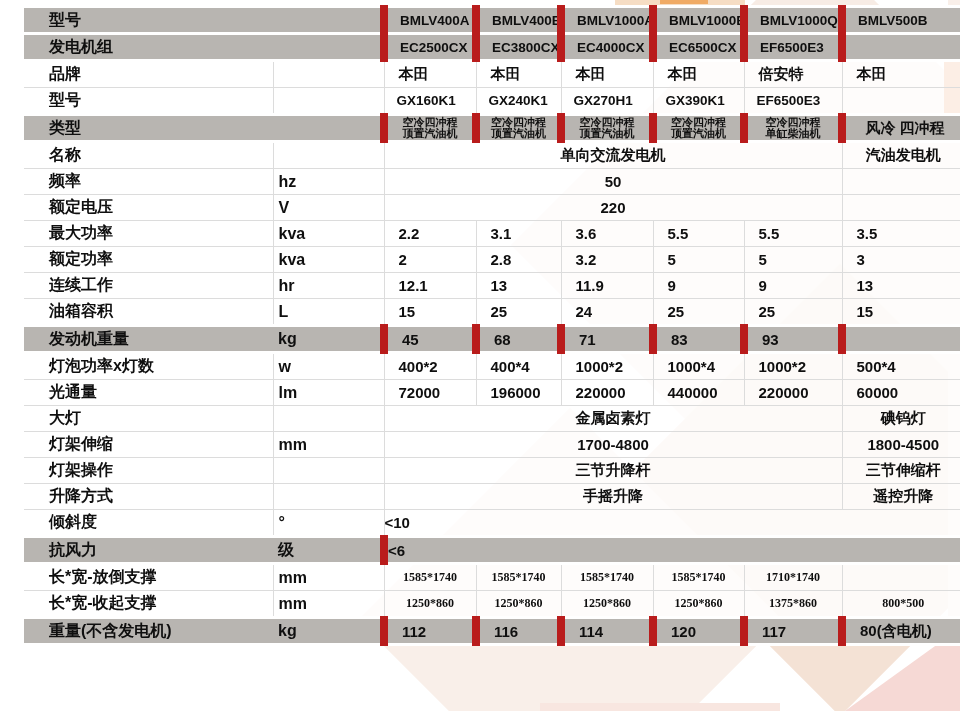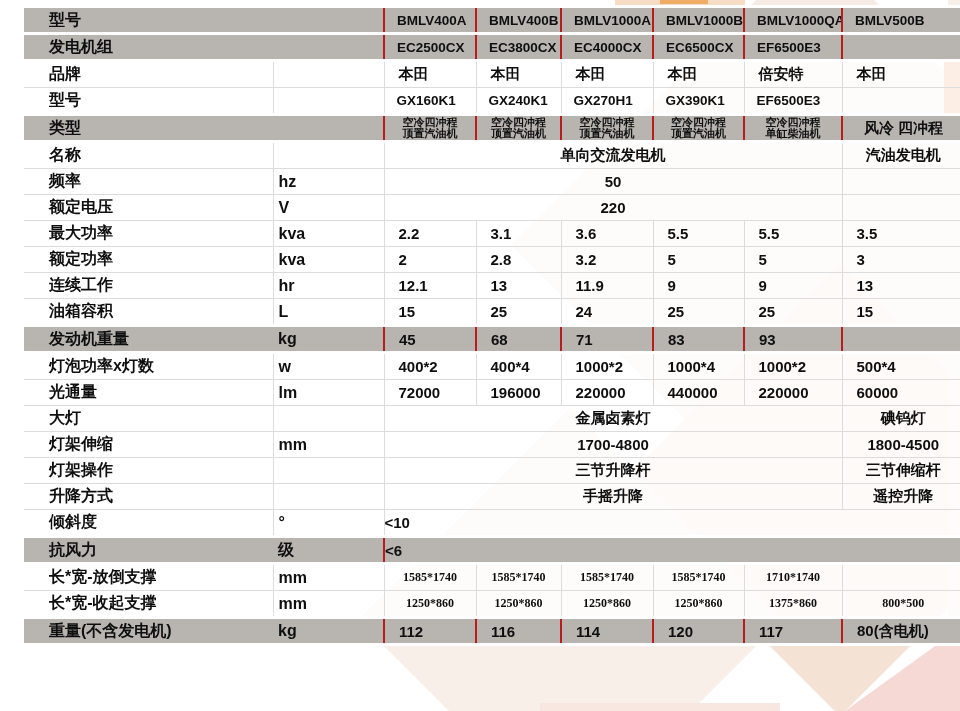--- a/index.html
+++ b/index.html
@@ -40,21 +40,21 @@
   tr.white td{
     background:rgba(255,255,255,0.82);
     border-bottom:1px solid var(--hair);
     border-left:1px solid var(--hair);
   }
   tr.white td:first-child{border-left:none;}
   
   tr.band td{
     background:var(--band);
     border-top:3px solid #fff;border-bottom:3px solid #fff;
-    border-left:2px solid #b91c1c;height:24px;
+    border-left:8px solid #b91c1c;height:24px;
   }
   tr.band td:first-child{border-left:none;}
   tr.band td.unit{border-left:none;}
   td.label{padding-left:25px;font-size:16px;}
   td.unit{padding-left:5px;font-size:16px;}
   td.model{font-size:13.5px;padding-left:12px;}
   td.center{text-align:center;padding:0;margin-top:48px;}
   td.full{padding:0 122px 0 0;}
   tr.xs td.val{font-size:11px;text-align:center;padding:0;letter-spacing:-0.2px;}
   tr.sm td.val{font-size:12px;text-align:center;padding:0;font-family:Liberation Serif, serif;}

